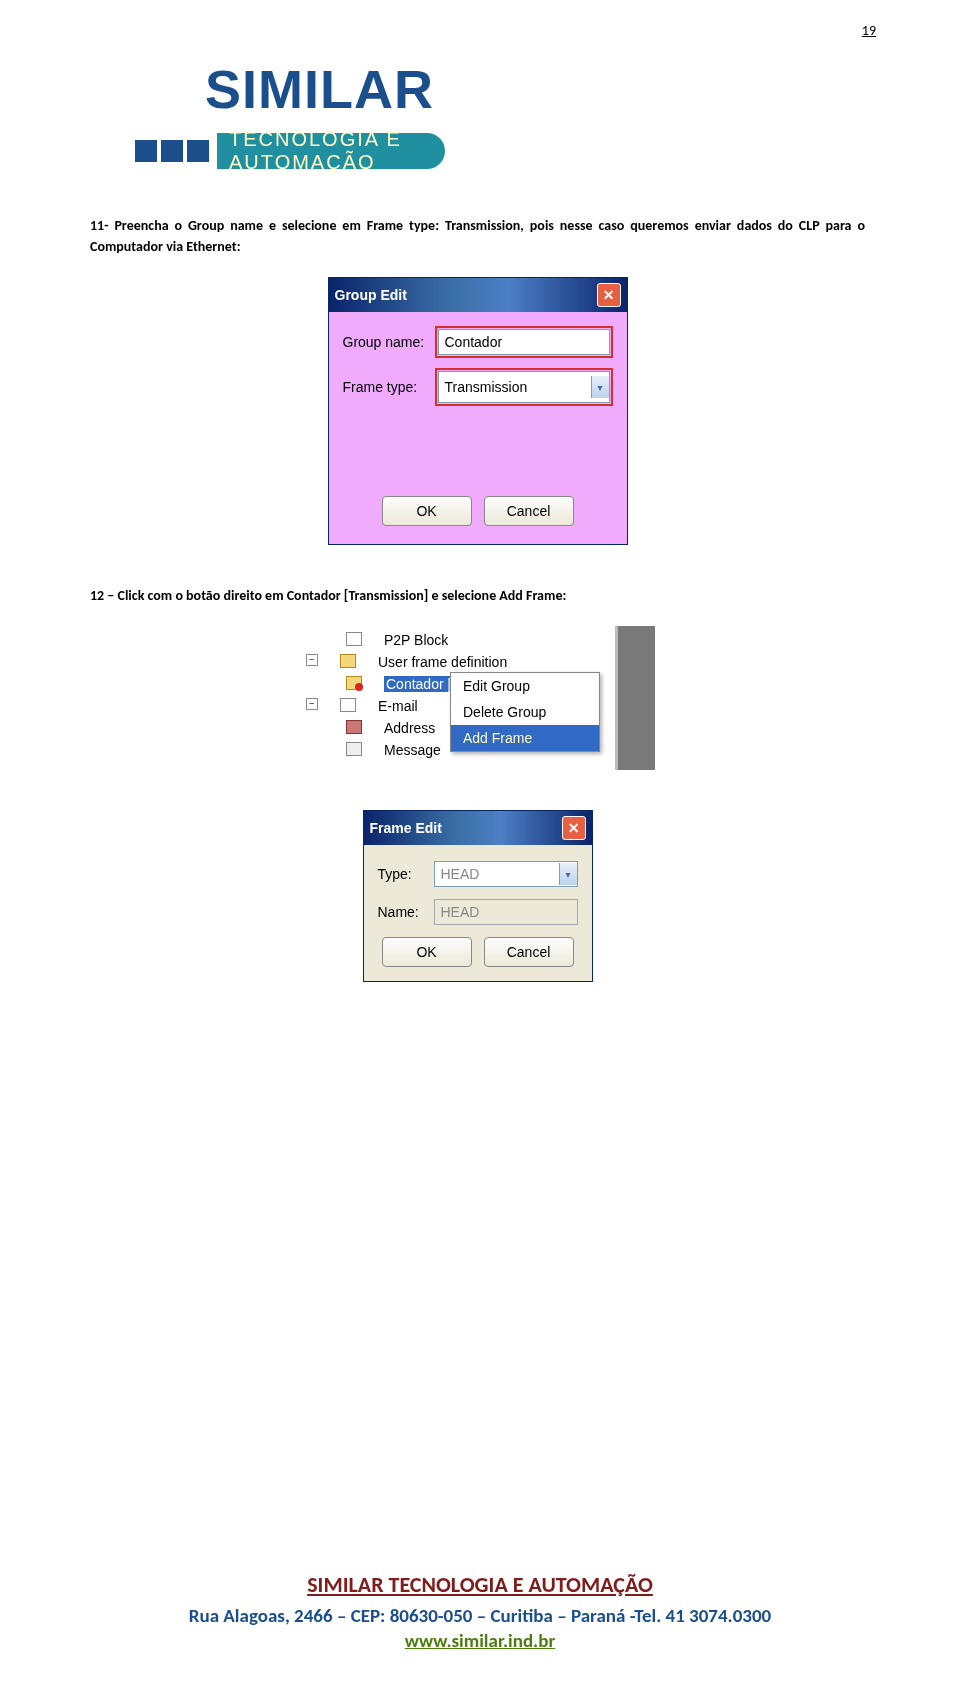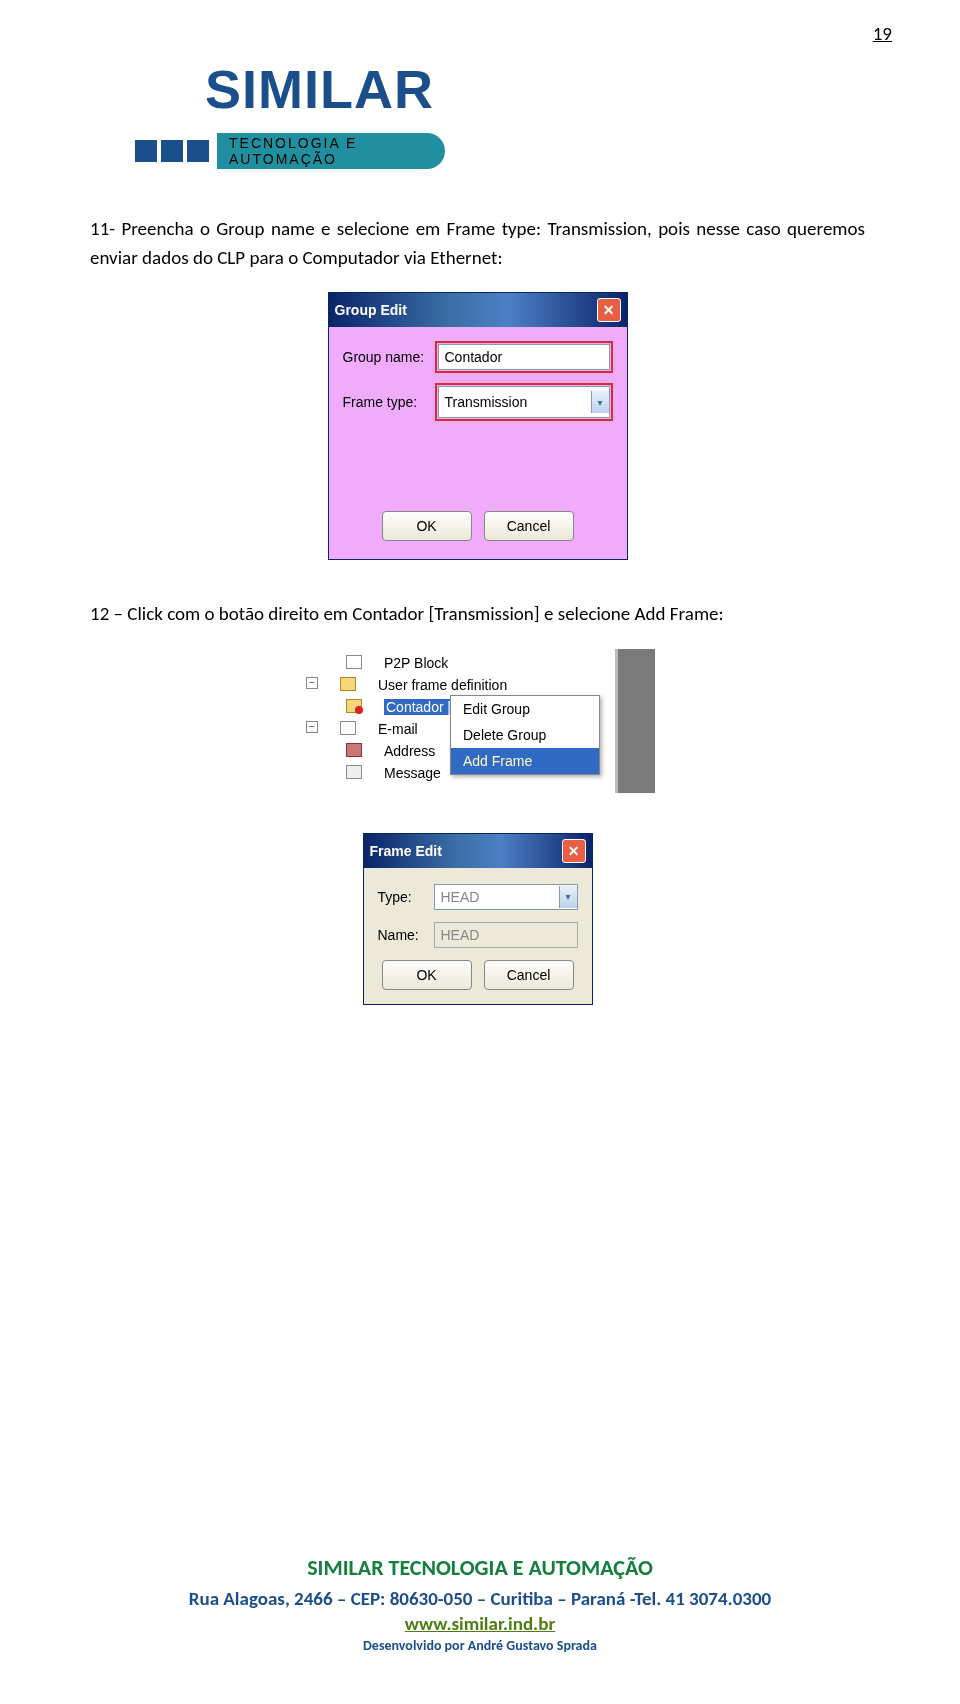--- a/index.html
+++ b/index.html
@@ -7,22 +7,22 @@
     width: 960px;
     height: 1704px;
     background: #fff;
     font-family: Calibri, Arial, sans-serif;
     position: relative;
     color: #000;
   }
   .page-number {
     position: absolute;
     top: 22px;
-    right: 68px;
-    font-size: 19px;
+    right: 84px;
+    font-size: 14px;
     text-decoration: underline;
   }
   .header-logo {
     position: absolute;
     top: 50px;
     left: 135px;
     width: 360px;
   }
   .logo-top {
     height: 78px;
@@ -57,34 +57,34 @@
   .logo-banner-bar {
     background: #2090a0;
     height: 36px;
     flex: 1;
     border-radius: 0 18px 18px 0;
     display: flex;
     align-items: center;
     padding-left: 12px;
   }
   .logo-tagline {
-    color: #000000;
-    font-size: 14px;
+    color: #fef9c3;
+    font-size: 20px;
     letter-spacing: 2px;
     font-family: Arial, sans-serif;
   }
   .content {
     position: absolute;
     top: 215px;
     left: 90px;
     width: 775px;
   }
   .para {
-    font-size: 19px;
-    font-weight: normal;
+    font-size: 14px;
+    font-weight: bold;
     line-height: 1.5;
     text-align: justify;
     margin-bottom: 20px;
   }
 
   
   .dialog1 {
     width: 300px;
     margin: 20px auto 40px;
     border: 1px solid #0a246a;
@@ -302,21 +302,22 @@
   .footer {
     position: absolute;
     bottom: 50px;
     left: 0;
     width: 100%;
     text-align: center;
   }
   .footer-title {
     font-size: 22px;
     font-weight: bold;
-    color: #15803d;
+    color: #7f1d1d;
+    text-decoration: underline;
     margin-bottom: 6px;
     margin-top: 35px;
   }
   .footer-addr {
     font-size: 19px;
     font-weight: bold;
     color: #1a4f8c;
     margin-bottom: 2px;
   }
   .footer-url {
@@ -455,14 +456,13 @@
       </div>
     </div>
   </div>
 
 </div>
 
 <div class="footer">
   <div class="footer-title">SIMILAR TECNOLOGIA E AUTOMAÇÃO</div>
   <div class="footer-addr">Rua Alagoas, 2466 – CEP: 80630-050 – Curitiba – Paraná -Tel. 41 3074.0300</div>
   <div class="footer-url">www.similar.ind.br</div>
-  <div class="footer-dev">Desenvolvido por André Gustavo Sprada</div>
 </div>
 
 </body></html>

